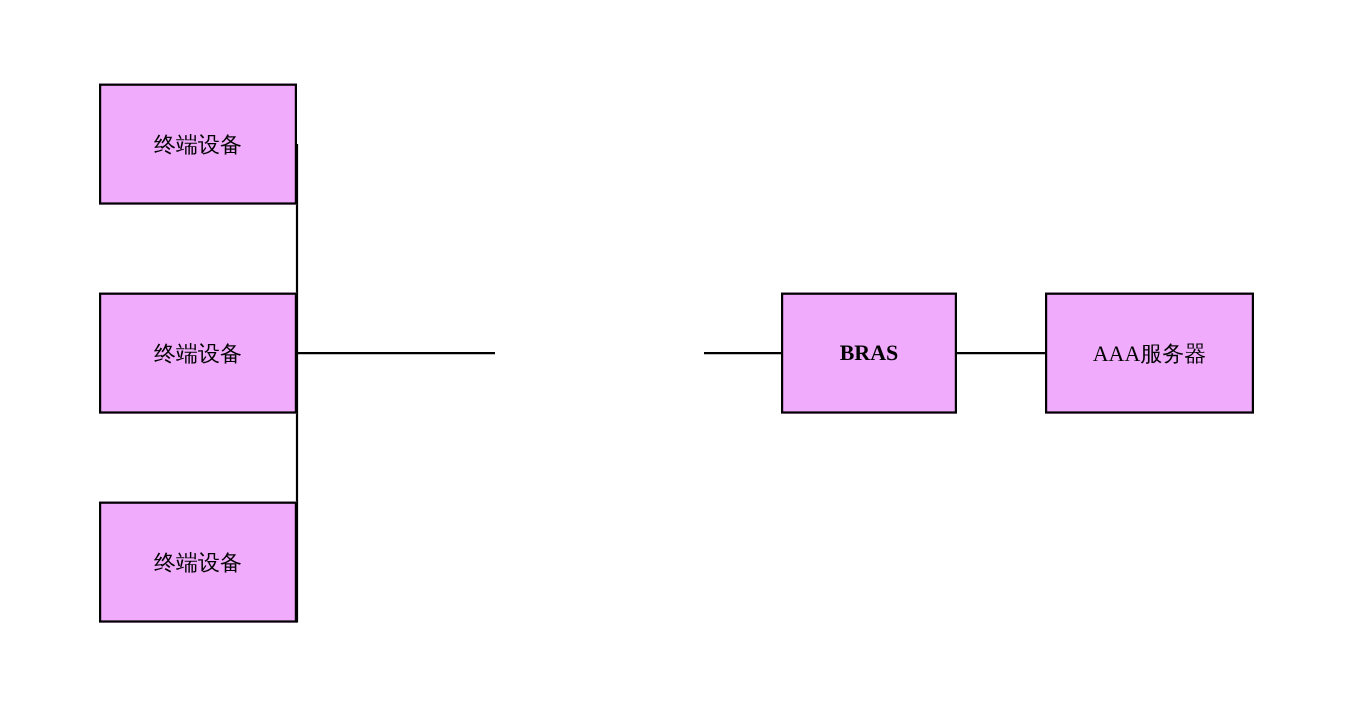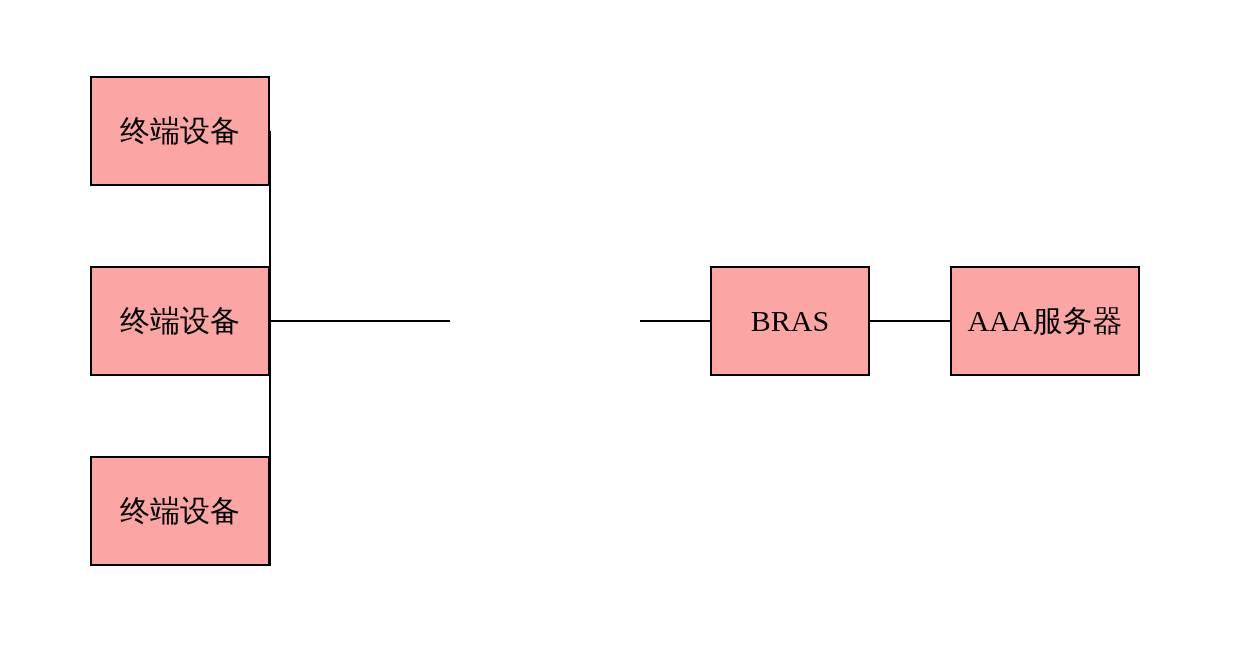--- a/index.html
+++ b/index.html
@@ -20,25 +20,25 @@
 
     .diagram {
       position: relative;
       width: 1100px;
       height: 560px;
     }
 
     .box {
       position: absolute;
       border: 2px solid #000000;
-      background: #fca5a5;
+      background: #f0abfc;
       display: flex;
       align-items: center;
       justify-content: center;
-      font-size: 30px;
+      font-size: 20px;
       color: #000000;
     }
 
     
     .terminal-top {
       width: 180px;
       height: 110px;
       left: 20px;
       top: 30px;
     }
@@ -64,20 +64,21 @@
       left: 380px;
       top: 220px;
     }
 
     
     .bras-box {
       width: 160px;
       height: 110px;
       left: 640px;
       top: 220px;
+      font-weight: bold;
     }
 
     
     .aaa-box {
       width: 190px;
       height: 110px;
       left: 880px;
       top: 220px;
     }
 

